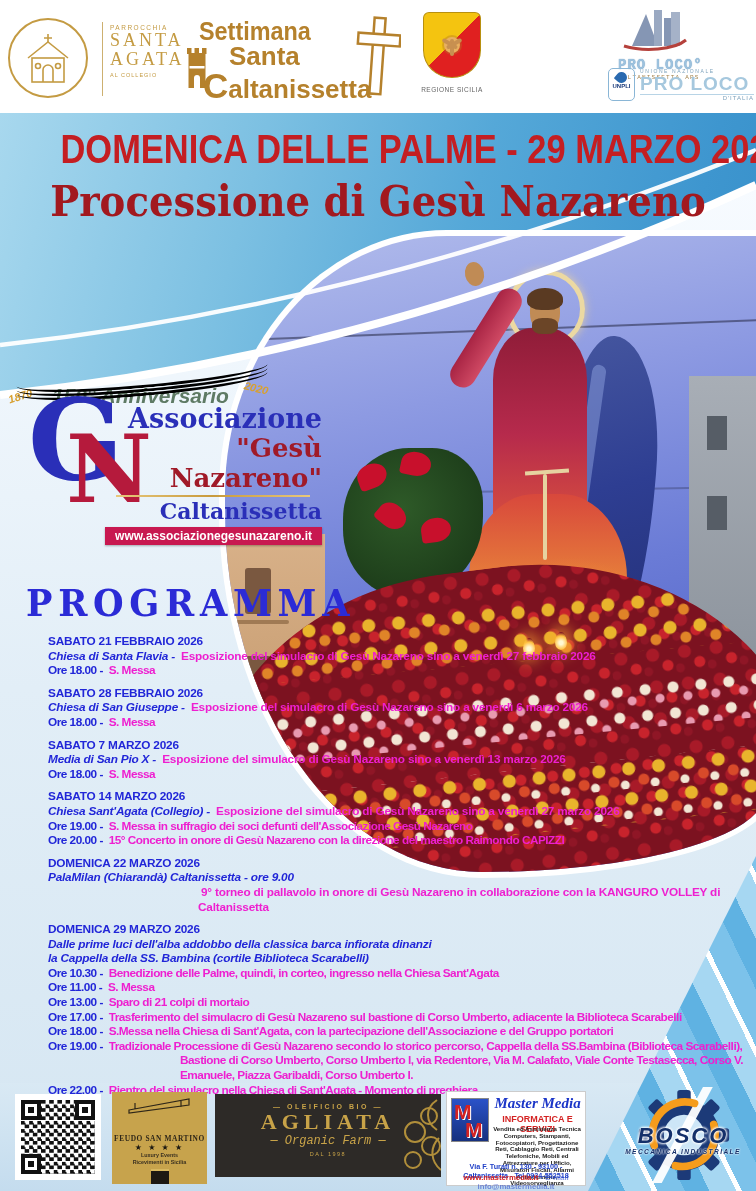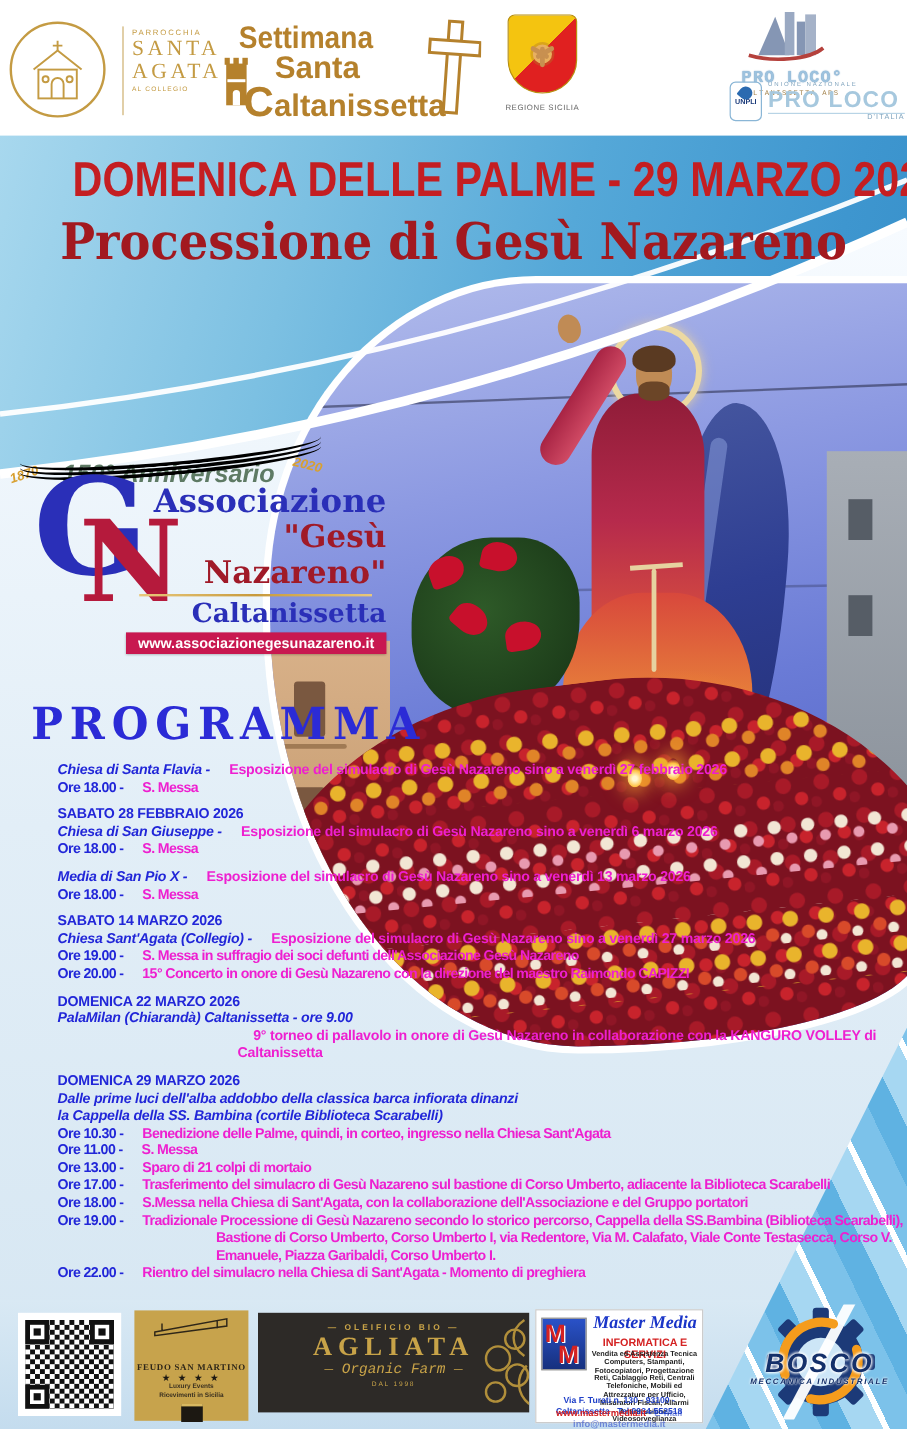--- a/index.html
+++ b/index.html
@@ -179,21 +179,21 @@
     font-family:"Liberation Sans",sans-serif;font-size:12px;font-weight:bold;padding:2px 10px;box-shadow:0 1px 2px rgba(0,0,0,.3);}
 
   
   .programma{position:absolute;left:26px;top:581px;z-index:5;font-family:"DejaVu Serif",serif;
     font-weight:900;font-size:37px;color:#2b2bd6;letter-spacing:6px;transform:scaleX(.95);transform-origin:left;}
   .schedule{position:absolute;left:48px;top:634px;width:706px;z-index:5;
     font-size:11.8px;line-height:14.6px;font-weight:bold;letter-spacing:-.2px;}
   .sec{margin-bottom:8px;}
   .sec-title{color:#2126d8;}
   .b{color:#2126d8;} .bi{color:#2126d8;font-style:italic;}
-  .pk{color:#ee1fd0;margin-left:13px;}
+  .pk{color:#ee1fd0;margin-left:3px;}
   .row.hang{padding-left:132px;text-indent:-132px;letter-spacing:-.5px;}
   .row.ind{padding-left:150px;}
 
   
   .foot{position:absolute;left:0;top:1085px;width:756px;height:106px;z-index:6;}
   .f-qr{position:absolute;left:15px;top:9px;width:86px;height:86px;background:#fff;padding:6px;}
   .qr{position:relative;width:100%;height:100%;
     background:repeating-conic-gradient(#111 0 25%,#fff 0 50%);background-size:8.2px 8.2px;}
   .fn{position:absolute;width:20px;height:20px;border:4px solid #111;background:#fff;}
   .fn i{position:absolute;inset:3px;background:#111;}
@@ -410,31 +410,33 @@
       <span class="as3">Caltanissetta</span>
       <span class="as-web">www.associazionegesunazareno.it</span>
     </span>
   </div>
 
   <div class="programma">PROGRAMMA</div>
 
   <div class="schedule">
 
     <div class="sec">
+      <div class="sec-title">SABATO 21 FEBBRAIO 2026</div>
       <div class="row"><span class="bi">Chiesa di Santa Flavia - </span><span class="pk">Esposizione del simulacro di Gesù Nazareno sino a venerdì 27 febbraio 2026</span></div>
       <div class="row hang"><span class="b">Ore 18.00 - </span><span class="pk">S. Messa</span></div>
     </div>
 
     <div class="sec">
       <div class="sec-title">SABATO 28 FEBBRAIO 2026</div>
       <div class="row"><span class="bi">Chiesa di San Giuseppe - </span><span class="pk">Esposizione del simulacro di Gesù Nazareno sino a venerdì 6 marzo 2026</span></div>
       <div class="row hang"><span class="b">Ore 18.00 - </span><span class="pk">S. Messa</span></div>
     </div>
 
     <div class="sec">
+      <div class="sec-title">SABATO 7 MARZO 2026</div>
       <div class="row"><span class="bi">Media di San Pio X - </span><span class="pk">Esposizione del simulacro di Gesù Nazareno sino a venerdì 13 marzo 2026</span></div>
       <div class="row hang"><span class="b">Ore 18.00 - </span><span class="pk">S. Messa</span></div>
     </div>
 
     <div class="sec">
       <div class="sec-title">SABATO 14 MARZO 2026</div>
       <div class="row"><span class="bi">Chiesa Sant'Agata (Collegio) - </span><span class="pk">Esposizione del simulacro di Gesù Nazareno sino a venerdì 27 marzo 2026</span></div>
       <div class="row hang"><span class="b">Ore 19.00 - </span><span class="pk">S. Messa in suffragio dei soci defunti dell'Associazione Gesù Nazareno</span></div>
       <div class="row hang"><span class="b">Ore 20.00 - </span><span class="pk">15° Concerto in onore di Gesù Nazareno con la direzione del maestro Raimondo CAPIZZI</span></div>
     </div>
@@ -446,21 +448,21 @@
     </div>
 
     <div class="sec">
       <div class="sec-title">DOMENICA 29 MARZO 2026</div>
       <div class="row"><span class="bi">Dalle prime luci dell'alba addobbo della classica barca infiorata dinanzi</span></div>
       <div class="row"><span class="bi">la Cappella della SS. Bambina (cortile Biblioteca Scarabelli)</span></div>
       <div class="row hang"><span class="b">Ore 10.30 - </span><span class="pk">Benedizione delle Palme, quindi, in corteo, ingresso nella Chiesa Sant'Agata</span></div>
       <div class="row hang"><span class="b">Ore 11.00 - </span><span class="pk">S. Messa</span></div>
       <div class="row hang"><span class="b">Ore 13.00 - </span><span class="pk">Sparo di 21 colpi di mortaio</span></div>
       <div class="row hang"><span class="b">Ore 17.00 - </span><span class="pk">Trasferimento del simulacro di Gesù Nazareno sul bastione di Corso Umberto, adiacente la Biblioteca Scarabelli</span></div>
-      <div class="row hang"><span class="b">Ore 18.00 - </span><span class="pk">S.Messa nella Chiesa di Sant'Agata, con la collaborazione dell'Associazione e del Gruppo portatori</span></div>
+      <div class="row hang"><span class="b">Ore 18.00 - </span><span class="pk">S.Messa nella Chiesa di Sant'Agata, con la partecipazione dell'Associazione e del Gruppo portatori</span></div>
       <div class="row hang"><span class="b">Ore 19.00 - </span><span class="pk">Tradizionale Processione di Gesù Nazareno secondo lo storico percorso, Cappella della SS.Bambina (Biblioteca Scarabelli), Bastione di Corso Umberto, Corso Umberto I, via Redentore, Via M. Calafato, Viale Conte Testasecca, Corso V. Emanuele, Piazza Garibaldi, Corso Umberto I.</span></div>
       <div class="row hang"><span class="b">Ore 22.00 - </span><span class="pk">Rientro del simulacro nella Chiesa di Sant'Agata - Momento di preghiera</span></div>
     </div>
   </div>
 
   <div class="foot">
 
     <div class="f-qr">
       <div class="qr">
         <span class="fn fn1">

